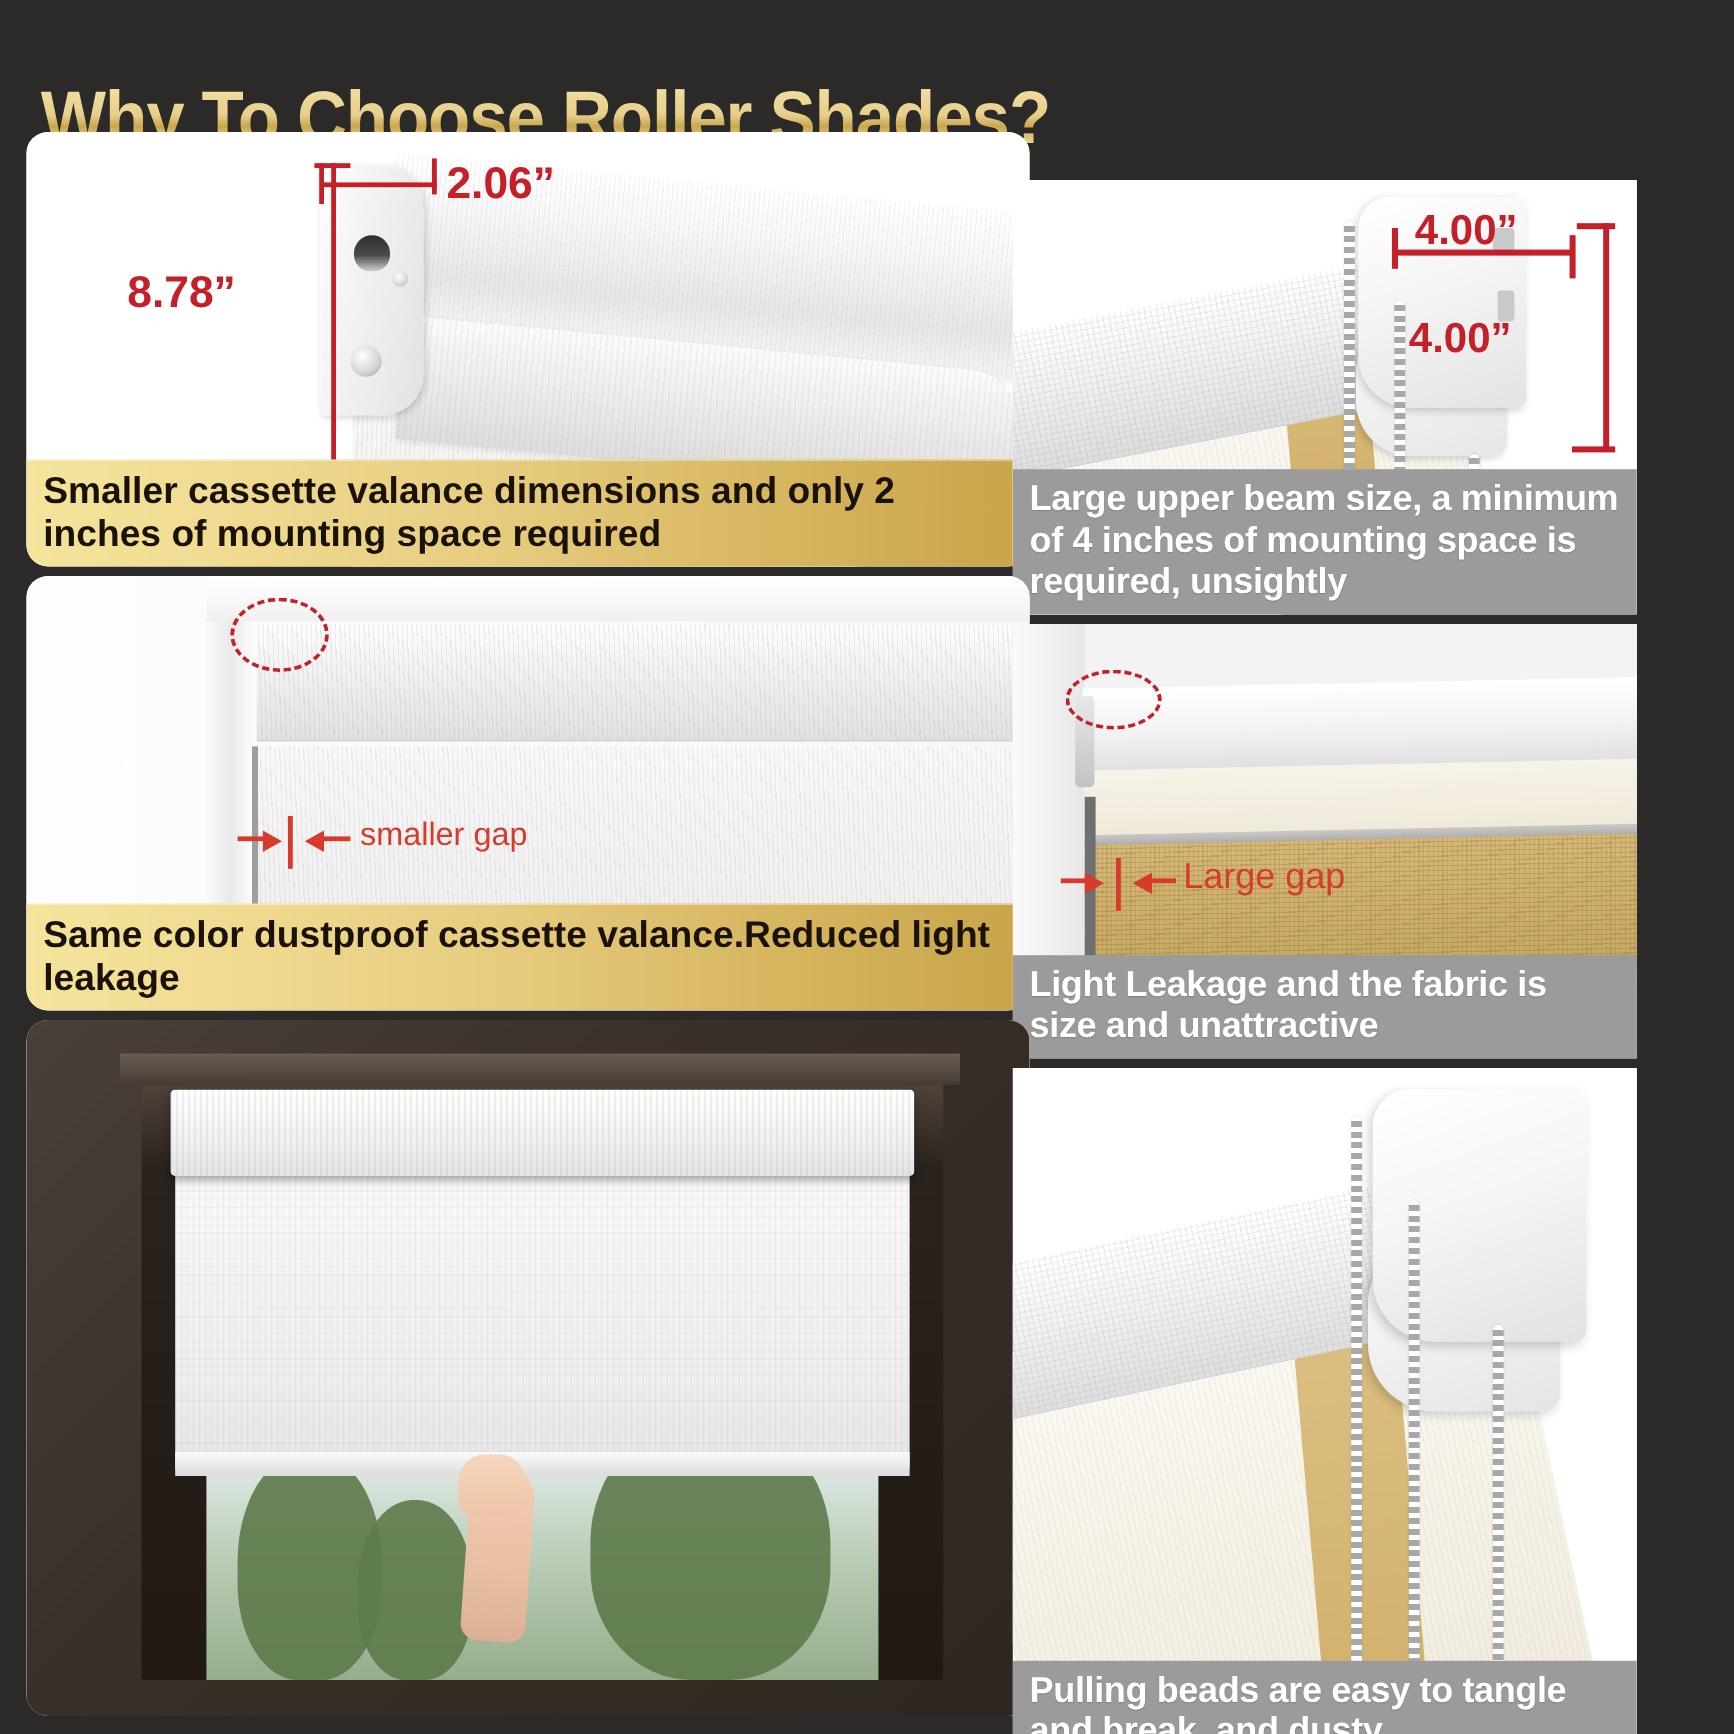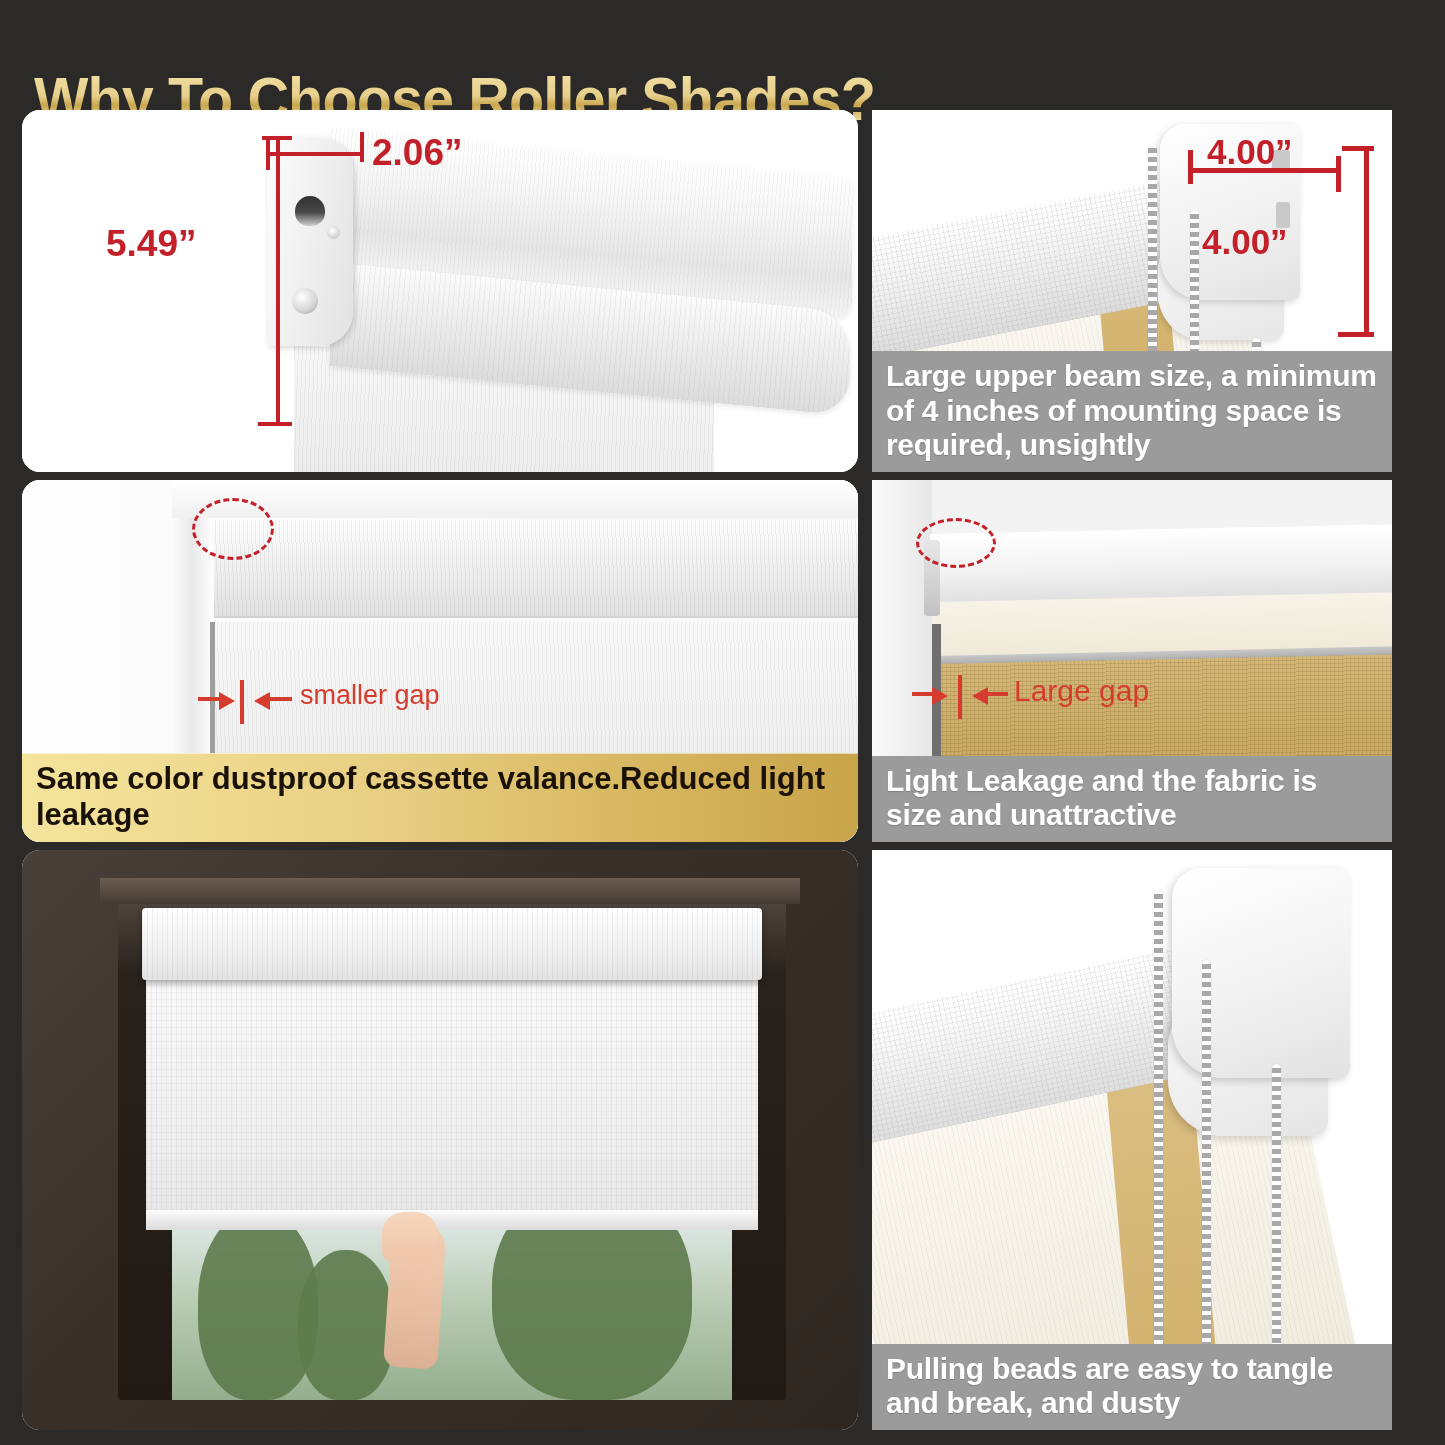--- a/index.html
+++ b/index.html
@@ -26,21 +26,21 @@
 
   
   .grid{position:absolute;left:0;top:110px;width:1445px;height:1335px;}
 
   .panel{position:absolute;overflow:hidden;background:#fff;}
   .panel.left{border-radius:18px;}
   .panel.right{border-radius:0;}
 
   
   .c-l{left:22px;width:836px;}
-  .c-r{left:872px;width:520px;}
+  .c-r{left:844px;width:520px;margin-top:40px;}
   .r-1{top:0px;height:362px;}
   .r-2{top:370px;height:362px;}
   .r-3{top:740px;height:580px;}
 
   .photo{position:absolute;left:0;top:0;right:0;bottom:0;}
 
   
   .cap{
     position:absolute;left:0;right:0;bottom:0;
     box-sizing:border-box;
@@ -323,22 +323,23 @@
       <div class="screw"></div>
 
       <div class="dimline" style="left:246px;top:42px;width:96px;height:4px;"></div>
       <div class="tick" style="left:244px;top:26px;width:4px;height:34px;"></div>
       <div class="tick" style="left:338px;top:22px;width:4px;height:30px;"></div>
       <div class="dimtxt" style="left:350px;top:22px;font-size:37px;">2.06”</div>
 
       <div class="dimline" style="left:254px;top:26px;width:4px;height:290px;"></div>
       <div class="tick" style="left:240px;top:26px;width:30px;height:4px;"></div>
       <div class="tick" style="left:236px;top:312px;width:34px;height:4px;"></div>
-      <div class="dimtxt" style="left:84px;top:113px;font-size:37px;">5.49”</div>
-    </div>
+      <div class="dimtxt" style="left:84px;top:113px;font-size:37px;">8.78”</div>
+    </div>
+    <div class="cap gold">Smaller cassette valance dimensions and only 2 inches of mounting space required</div>
   </div>
 
   <div class="panel right c-r r-1 p2">
     <div class="photo">
       <div class="sheet"></div>
       <div class="tanfab"></div>
       <div class="tube"></div>
       <div class="bracket2"></div>
       <div class="bracket"></div>
       <div class="notch" style="left:400px;top:40px;width:18px;height:22px;"></div>

